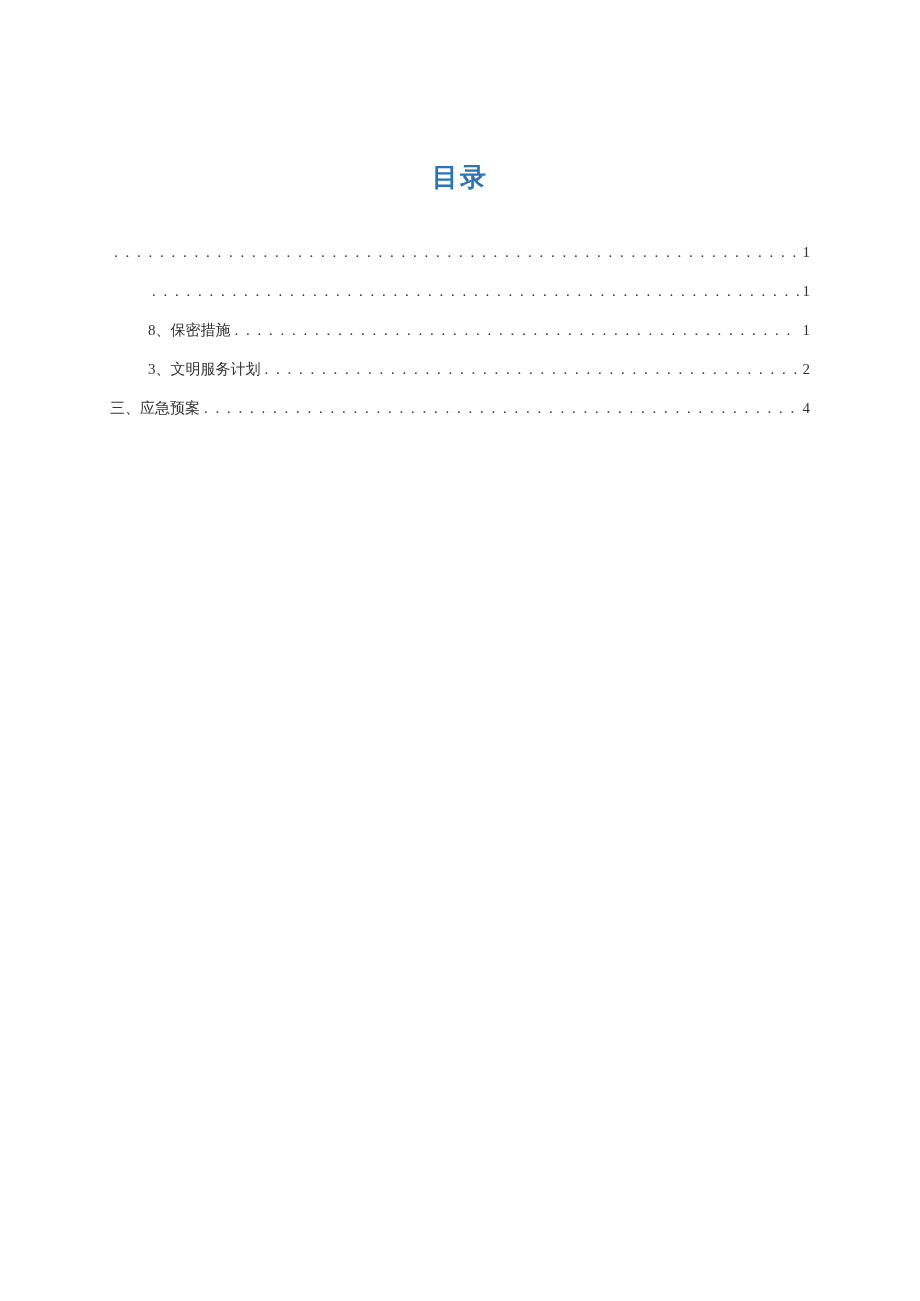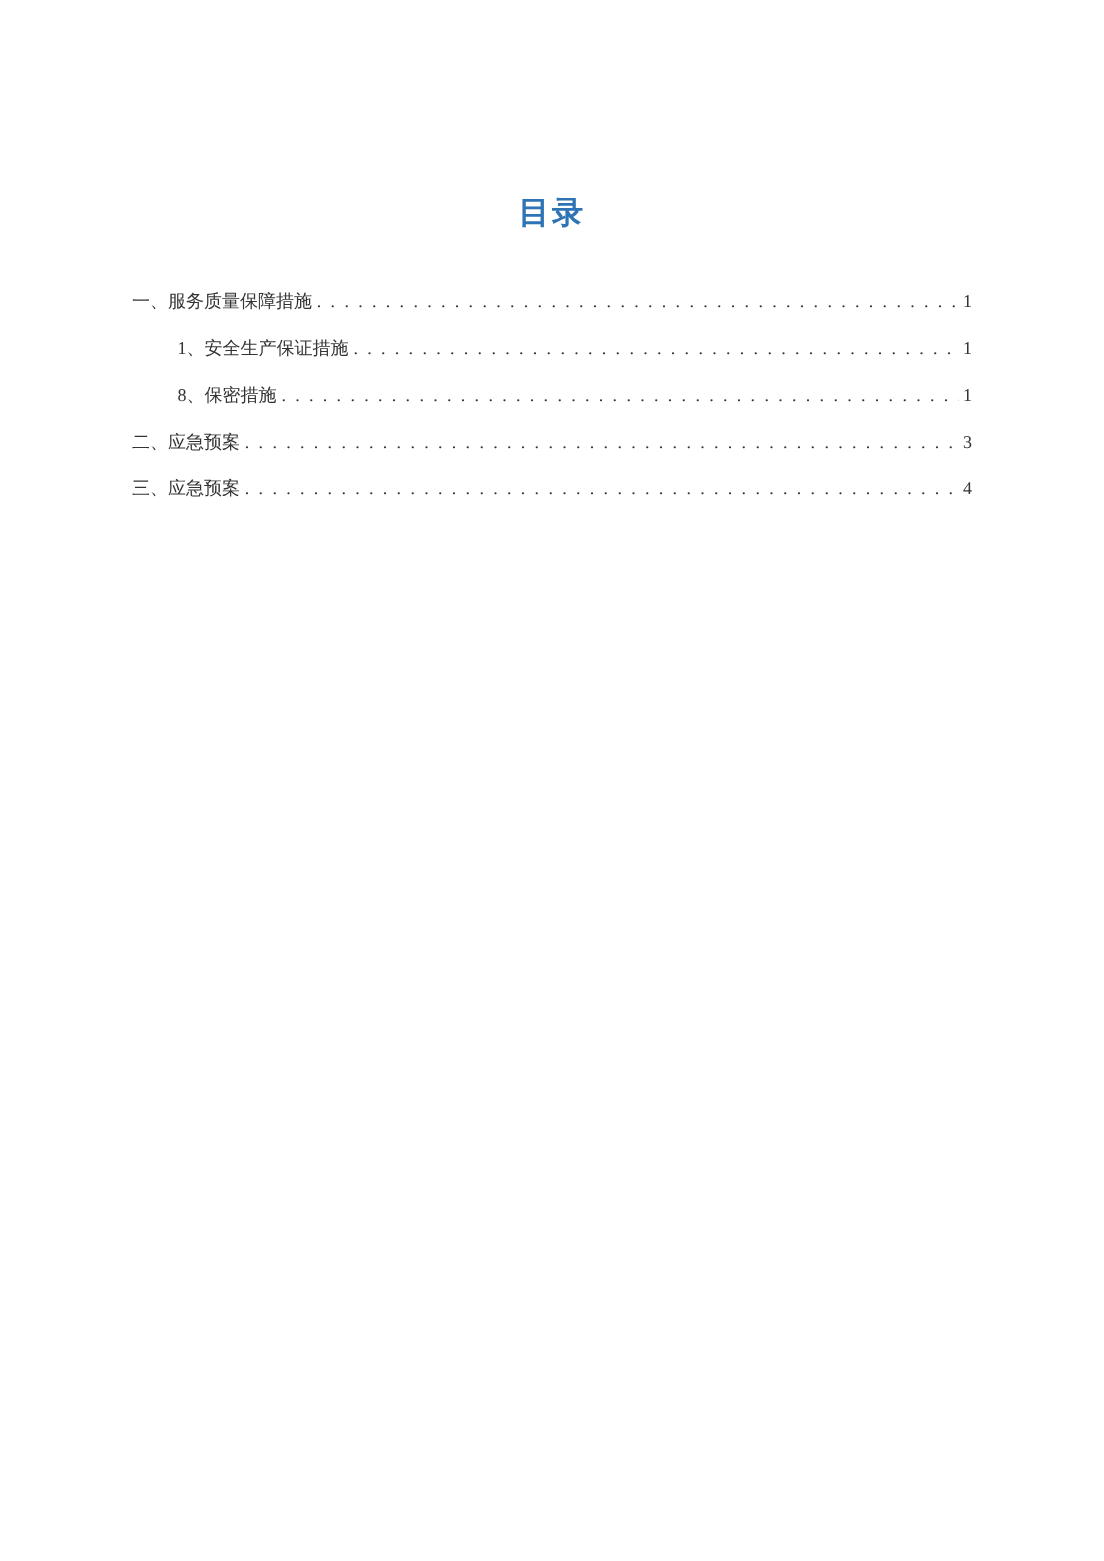--- a/index.html
+++ b/index.html
@@ -60,38 +60,36 @@
       padding-left: 4px;
     }
   </style>
 </head>
 <body>
 
 <div class="page">
   <h1 class="title">目录</h1>
   <ul class="toc-list">
     <li class="toc-item level-1">
-      <span class="toc-label">一、服务质量保障措施</span>
       <span class="toc-dots"></span>
       <span class="toc-page">1</span>
     </li>
     <li class="toc-item level-2">
-      <span class="toc-label">1、安全生产保证措施</span>
       <span class="toc-dots"></span>
       <span class="toc-page">1</span>
     </li>
     <li class="toc-item level-2">
       <span class="toc-label">8、保密措施</span>
       <span class="toc-dots"></span>
       <span class="toc-page">1</span>
     </li>
-    <li class="toc-item level-1">
-      <span class="toc-label">二、应急预案</span>
+    <li class="toc-item level-2">
+      <span class="toc-label">3、文明服务计划</span>
       <span class="toc-dots"></span>
-      <span class="toc-page">3</span>
+      <span class="toc-page">2</span>
     </li>
     <li class="toc-item level-1">
       <span class="toc-label">三、应急预案</span>
       <span class="toc-dots"></span>
       <span class="toc-page">4</span>
     </li>
   </ul>
 </div>
 
 </body></html>

